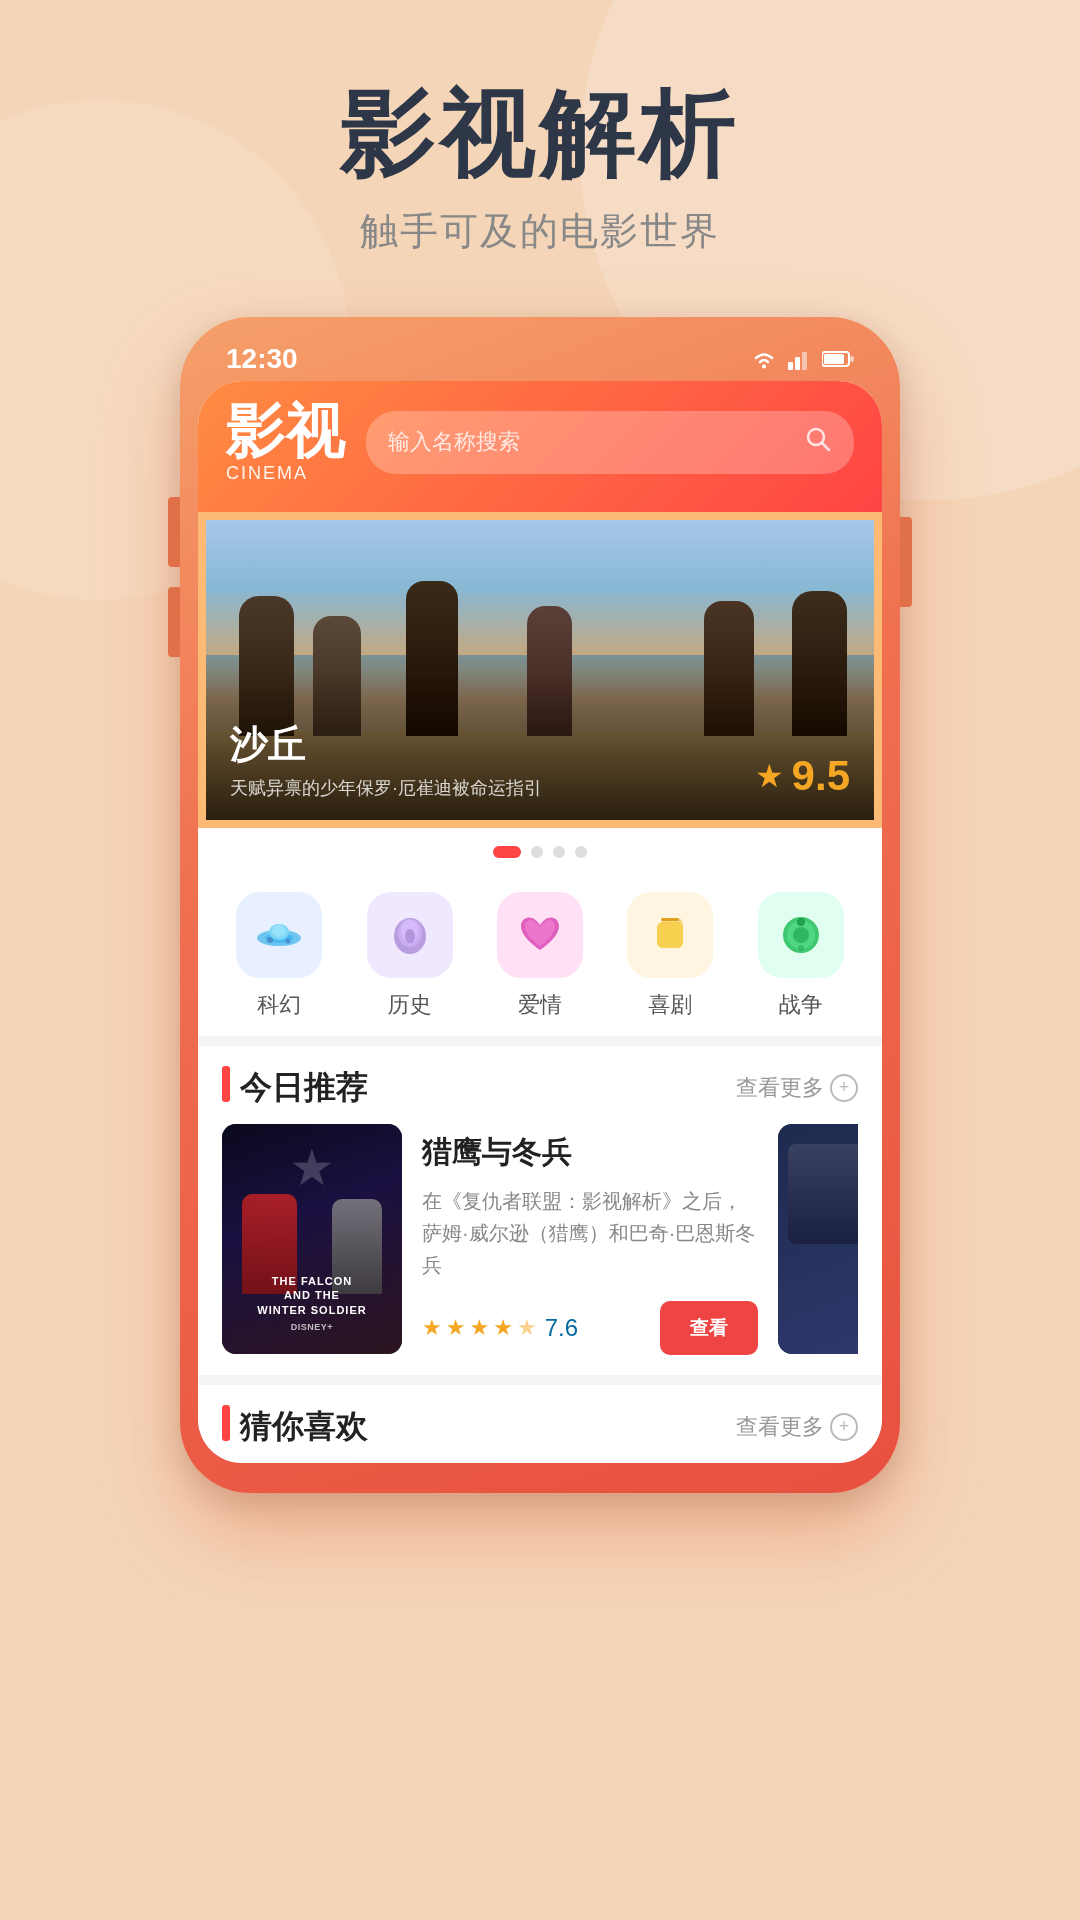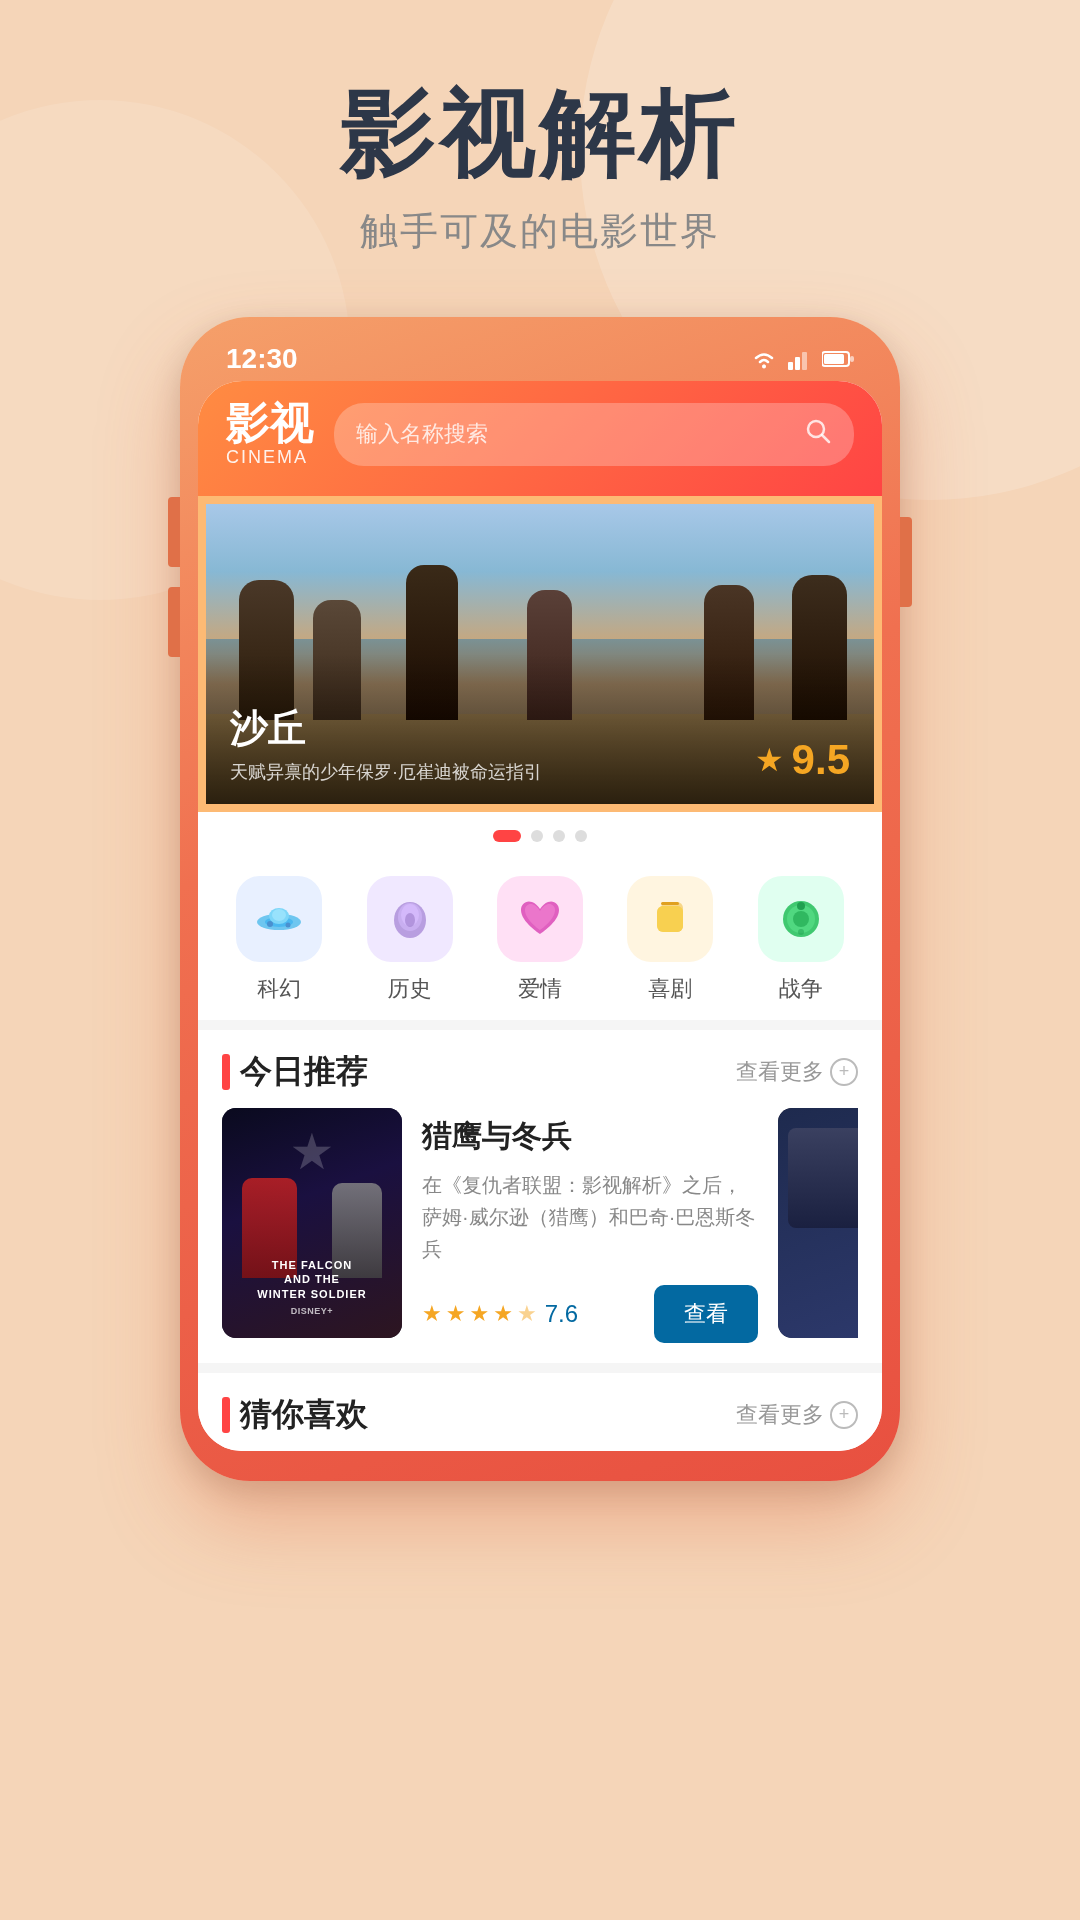--- a/index.html
+++ b/index.html
@@ -136,21 +136,21 @@
     }
     .app-logo-row {
       display: flex;
       align-items: center;
       gap: 20px;
     }
     .app-logo-text {
       color: white;
     }
     .app-logo-cn {
-      font-size: 44px;
+      font-size: 60px;
       font-weight: 800;
       line-height: 1;
     }
     .app-logo-en {
       font-size: 18px;
       font-weight: 400;
       letter-spacing: 2px;
       margin-top: 2px;
       opacity: 0.9;
     }
@@ -285,21 +285,21 @@
     
     .section-header {
       display: flex;
       justify-content: space-between;
       align-items: center;
       padding: 20px 24px 14px;
       background: white;
     }
     .section-title-wrap {
       display: flex;
-      align-items: center;
+      align-items: flex-start;
       gap: 10px;
     }
     .section-title {
       font-size: 32px;
       font-weight: 800;
       color: #222;
     }
     .section-more {
       font-size: 22px;
       color: #999;
@@ -391,27 +391,27 @@
       gap: 4px;
     }
     .star-filled { color: #f5a623; font-size: 22px; }
     .star-half { color: #f5a623; font-size: 22px; opacity: 0.5; }
     .movie-score {
       font-size: 24px;
       color: #0369a1;
       margin-left: 8px;
     }
     .watch-btn {
-      background: #0369a1;
+      background: #ef4444;
       color: white;
       border: none;
       border-radius: 10px;
       padding: 14px 30px;
-      font-size: 22px;
-      font-weight: 400;
+      font-size: 19px;
+      font-weight: 700;
       cursor: pointer;
     }
 
     
     .movie-card-partial {
       width: 80px;
       flex-shrink: 0;
       overflow: hidden;
     }
     .movie-poster-partial {

